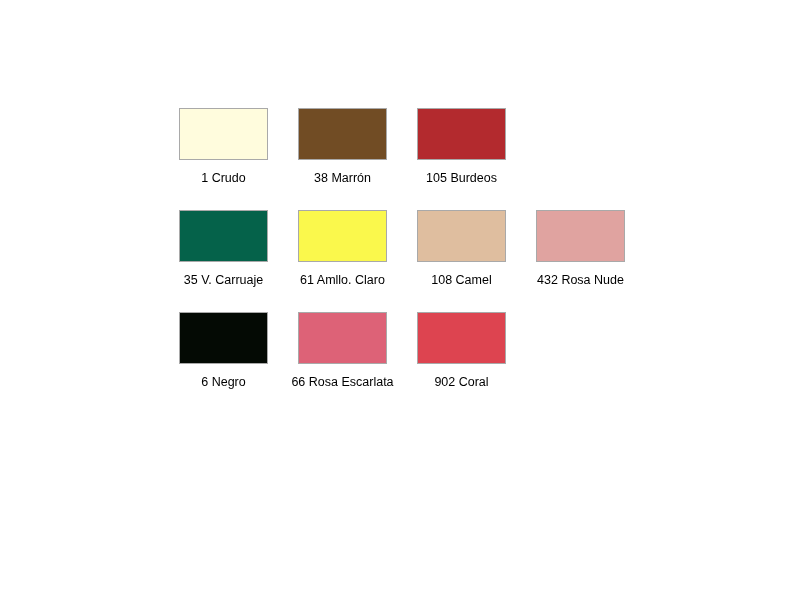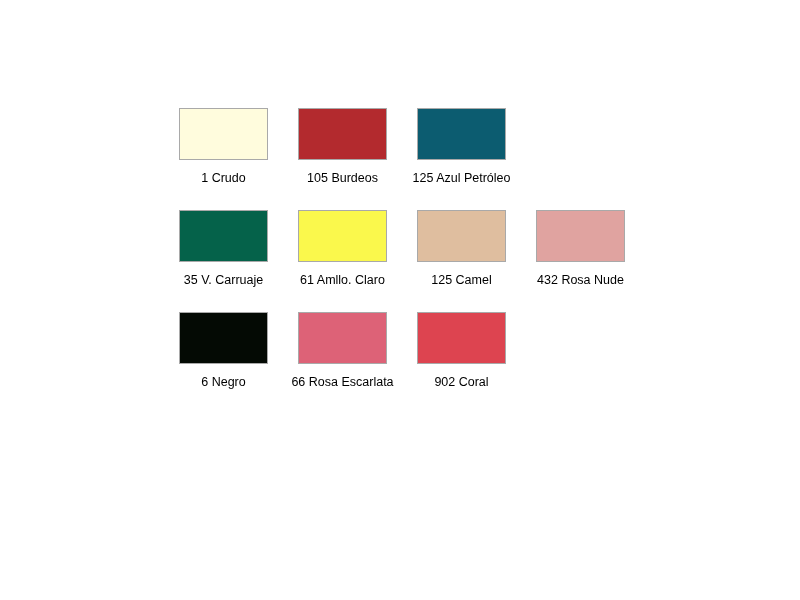--- a/index.html
+++ b/index.html
@@ -61,41 +61,41 @@
 <div id="palette-page">
 
   <div id="swatch-grid">
 
     <div class="swatch-row">
       <div class="swatch-cell">
         <div class="swatch-chip" style="background-color:#fffcdd;border:1px solid #a9a9a9;"></div>
         <div class="swatch-label">1 Crudo</div>
       </div>
       <div class="swatch-cell">
+        <div class="swatch-chip" style="background-color:#714c24;border:1px solid #a9a9a9;"></div>
+        <div class="swatch-label">38 Marrón</div>
+      </div>
+      <div class="swatch-cell">
         <div class="swatch-chip" style="background-color:#b32a2e;border:1px solid #a9a9a9;"></div>
         <div class="swatch-label">105 Burdeos</div>
-      </div>
-      <div class="swatch-cell">
-        <div class="swatch-chip" style="background-color:#0c5c70;border:1px solid #a9a9a9;"></div>
-        <div class="swatch-label">125 Azul Petróleo</div>
       </div>
     </div>
 
     <div class="swatch-row">
       <div class="swatch-cell">
         <div class="swatch-chip" style="background-color:#05624a;border:1px solid #a9a9a9;"></div>
         <div class="swatch-label">35 V. Carruaje</div>
       </div>
       <div class="swatch-cell">
         <div class="swatch-chip" style="background-color:#faf84c;border:1px solid #a9a9a9;"></div>
         <div class="swatch-label">61 Amllo. Claro</div>
       </div>
       <div class="swatch-cell">
         <div class="swatch-chip" style="background-color:#dfbe9f;border:1px solid #a9a9a9;"></div>
-        <div class="swatch-label">125 Camel</div>
+        <div class="swatch-label">108 Camel</div>
       </div>
       <div class="swatch-cell">
         <div class="swatch-chip" style="background-color:#e0a3a0;border:1px solid #a9a9a9;"></div>
         <div class="swatch-label">432 Rosa Nude</div>
       </div>
     </div>
 
     <div class="swatch-row">
       <div class="swatch-cell">
         <div class="swatch-chip" style="background-color:#040a04;border:1px solid #a9a9a9;"></div>

